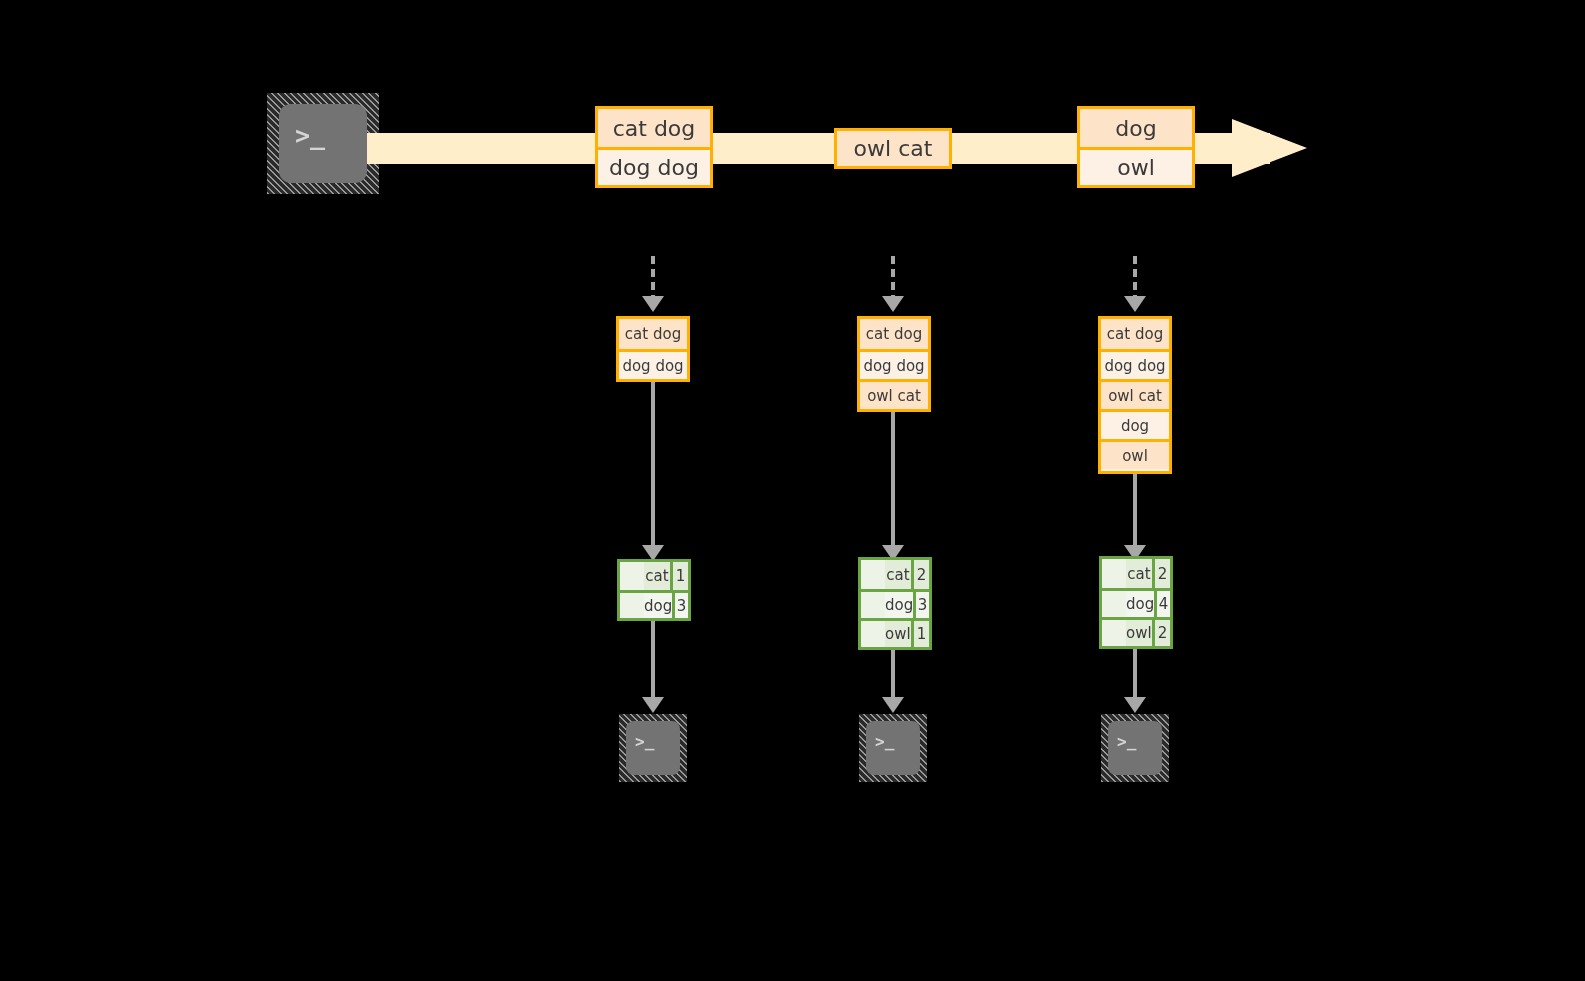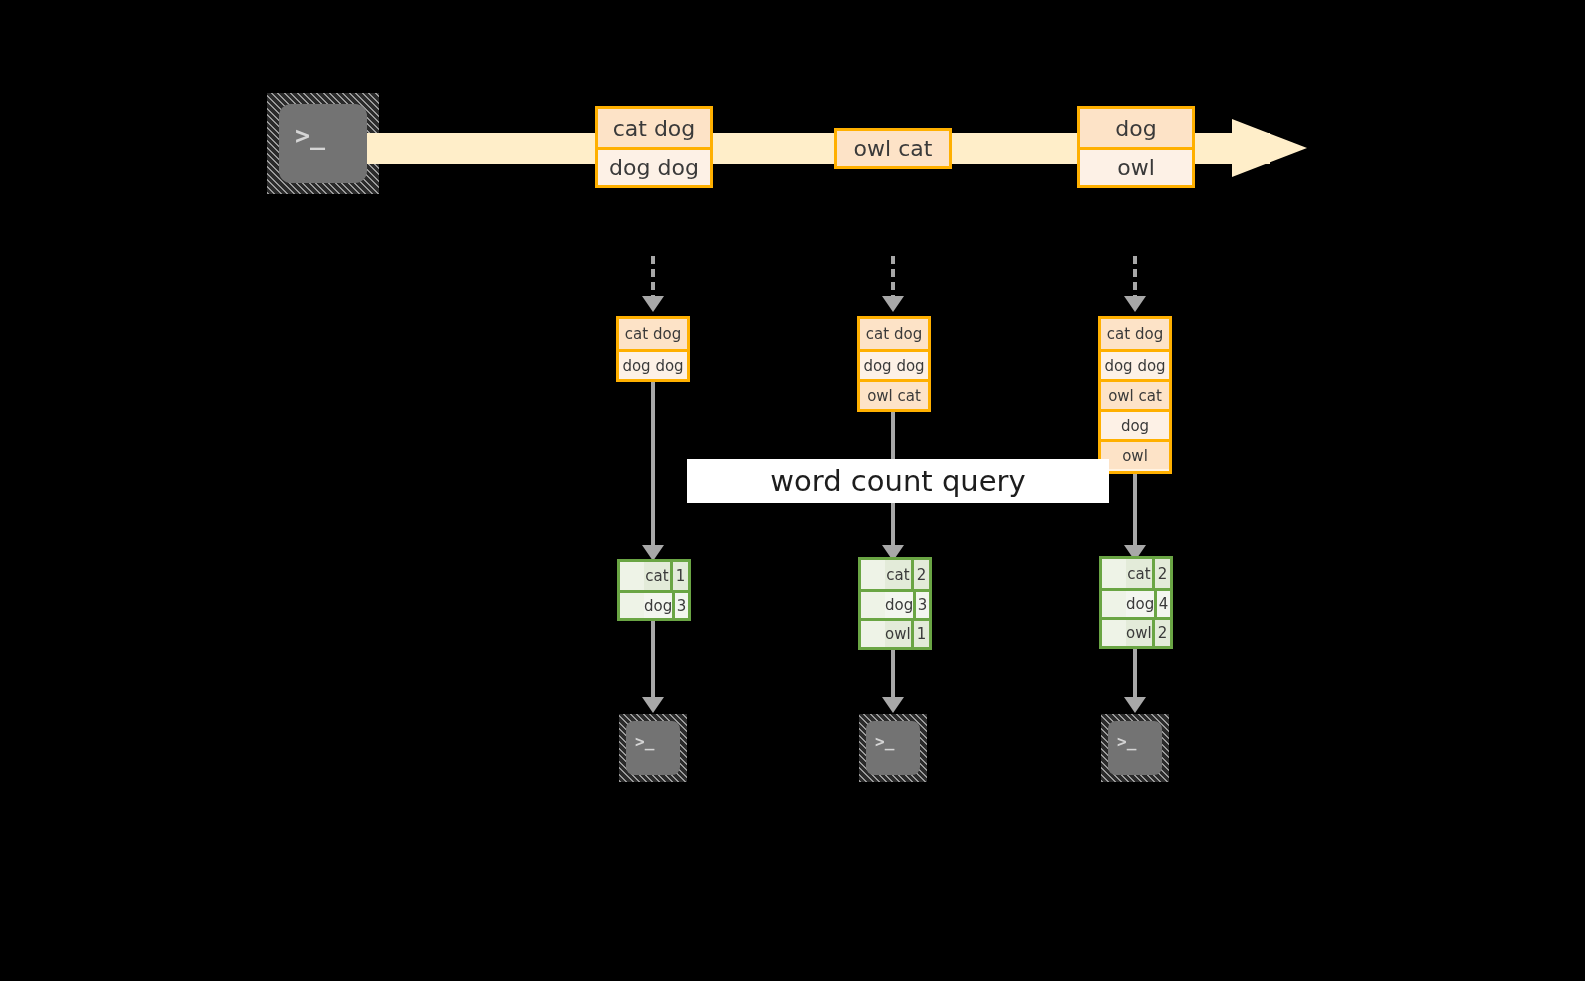--- a/index.html
+++ b/index.html
@@ -121,21 +121,20 @@
 
   <div class="conn" style="left:651px;top:382px;height:165px;"></div>
   <div class="chead" style="left:642px;top:545px;"></div>
 
   <div class="conn" style="left:891px;top:412px;height:135px;"></div>
   <div class="chead" style="left:882px;top:545px;"></div>
 
   <div class="conn" style="left:1133px;top:474px;height:73px;"></div>
   <div class="chead" style="left:1124px;top:545px;"></div>
 
-  <div class="qlabel" style="left:687px;top:459px;width:422px;height:44px;font-size:29px;">word count query</div>
 
   <div class="gtab" style="left:617px;top:559px;width:74px;height:62px;">
     <div class="grow" style="height:28px;">
       <div class="gc1 gd" style="width:44px;font-size:15px;">cat</div>
       <div class="gc2 gd" style="width:24px;font-size:15px;">1</div>
     </div>
     <div class="grow sep" style="height:28px;">
       <div class="gc1 gl" style="width:44px;font-size:15px;">dog</div>
       <div class="gc2 gl" style="width:24px;font-size:15px;">3</div>
     </div>

